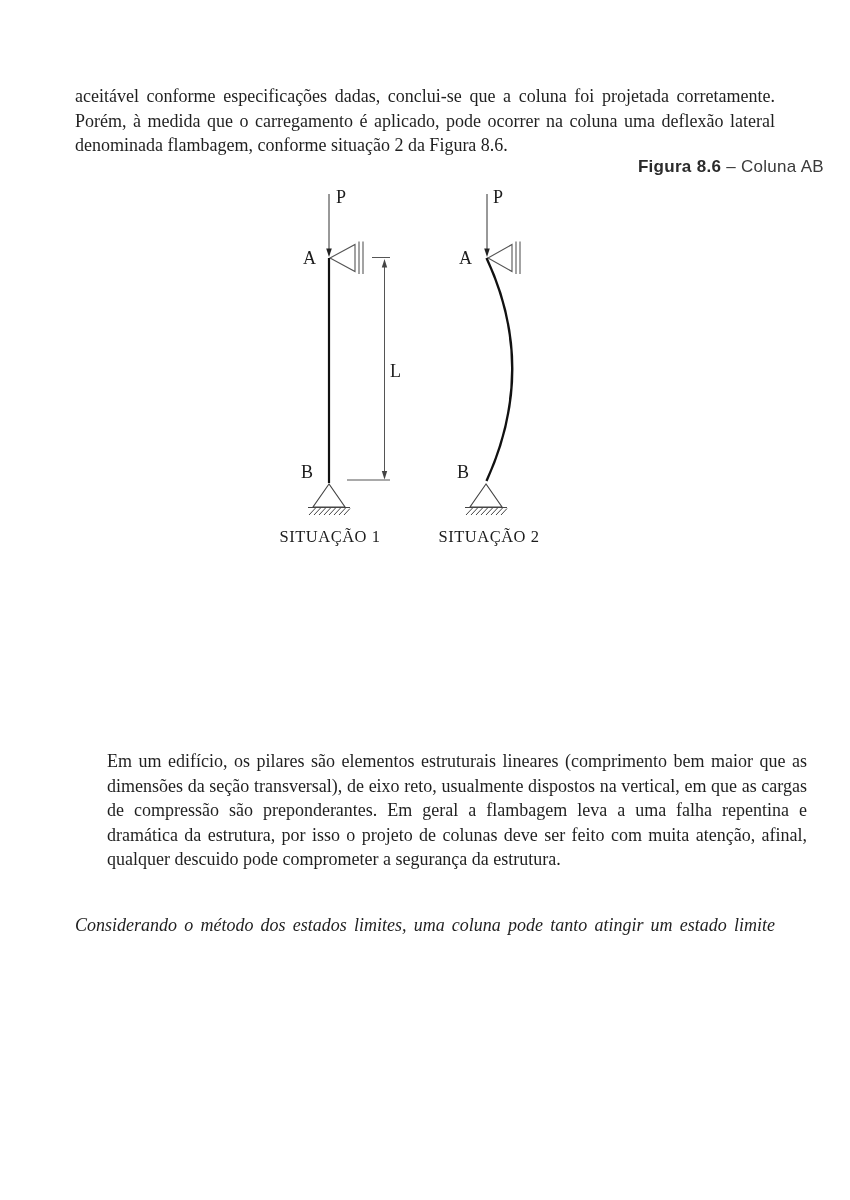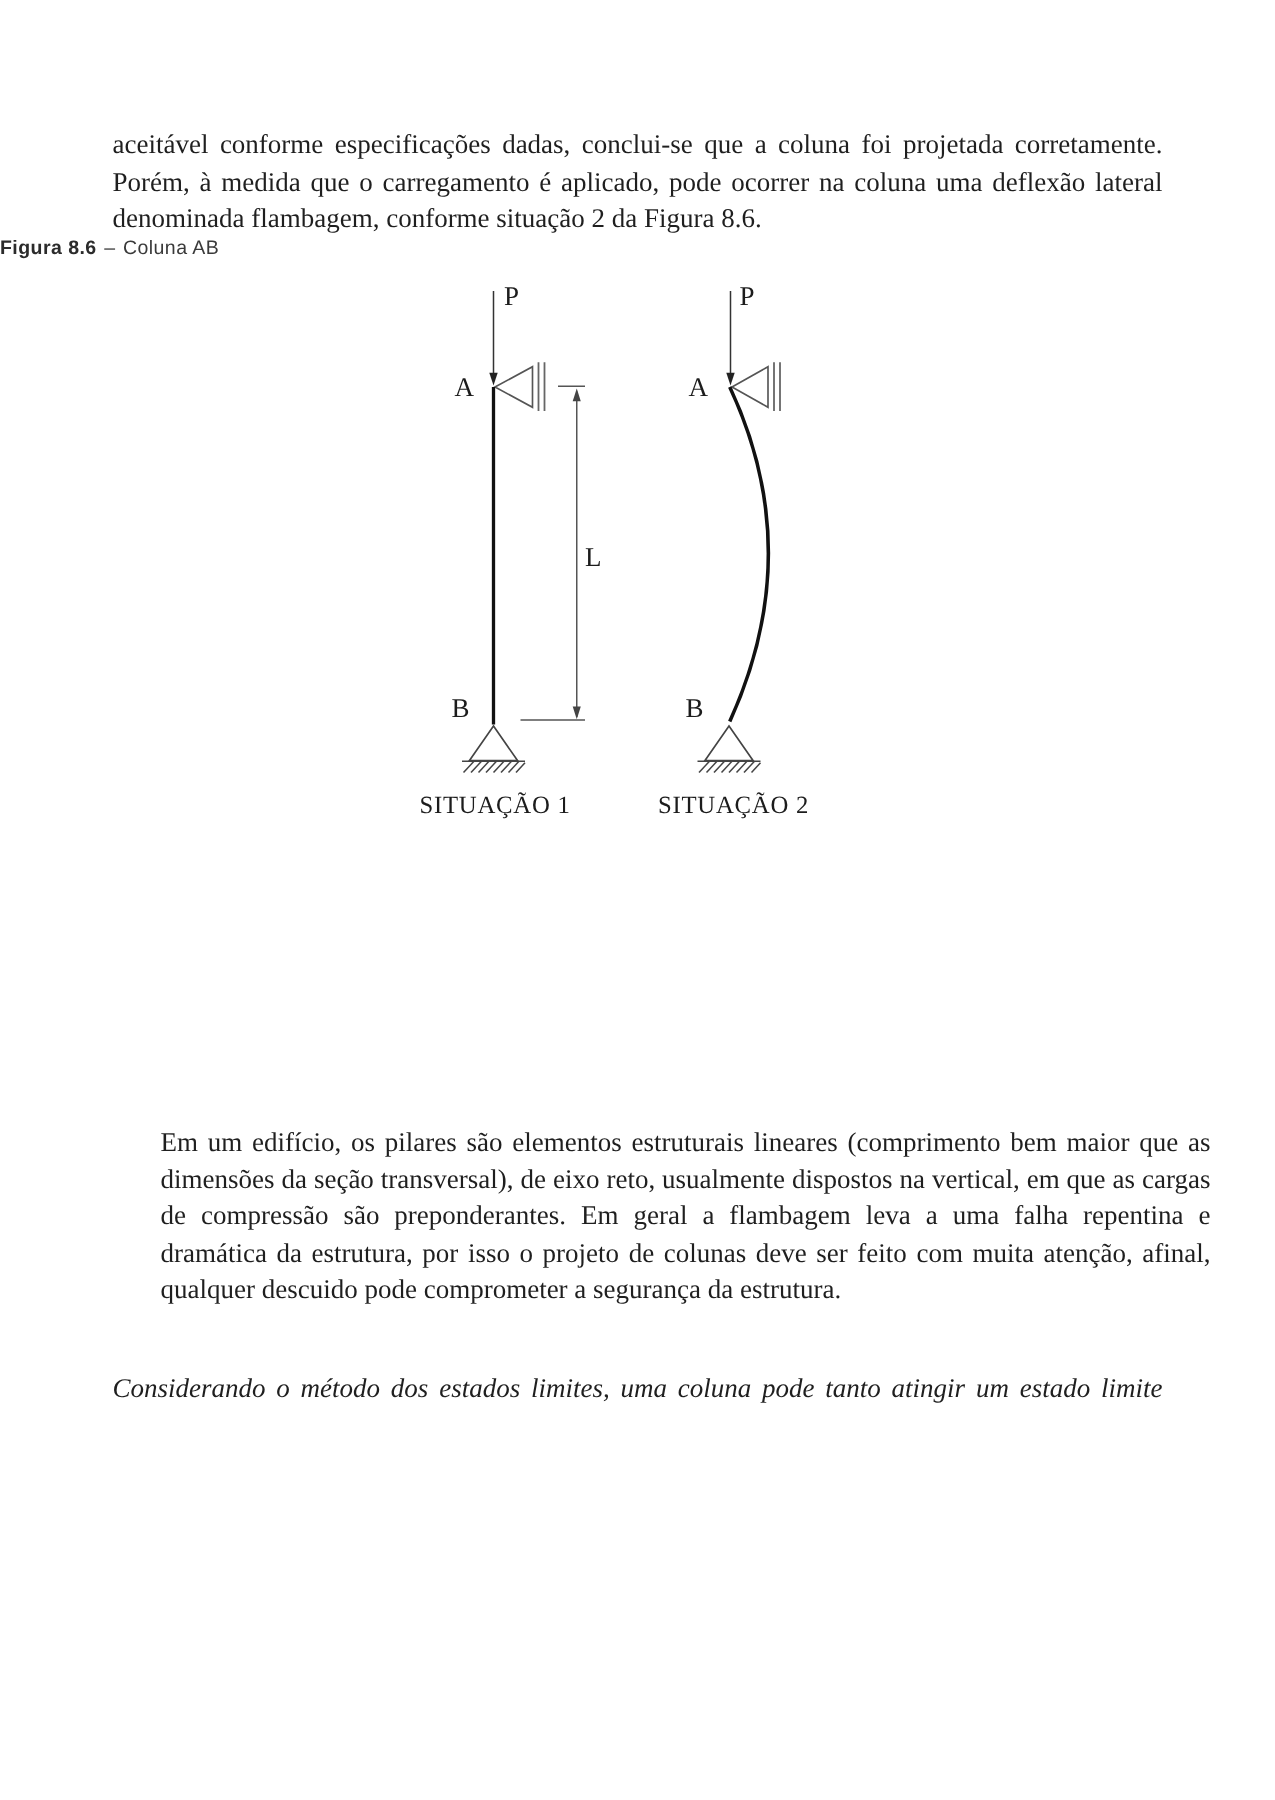--- a/index.html
+++ b/index.html
@@ -26,23 +26,23 @@
   #para-1 { top: 66px; }
   #para-2 { top: 641px; }
   #para-3 { top: 731px; margin-left: 32px; }
   #para-4 { top: 895px; font-style: italic; }
 
   .fig-caption {
     position: absolute;
     top: 157px;
     left: 0;
     width: 824px;
-    text-align: left;
+    text-align: right;
     font-family: "Liberation Sans", sans-serif;
-    font-size: 13px;
+    font-size: 17px;
     color: #2b2b2b;
     letter-spacing: 0.3px;
   }
   .fig-caption .cap-label { font-weight: 700; }
   .fig-caption .cap-dash  { font-weight: 400; margin: 0 5px; color: #3a3a3a; }
   .fig-caption .cap-title { font-weight: 400; color: #3a3a3a; }
 
   .fig-svg {
     position: absolute;
     left: 260px;

